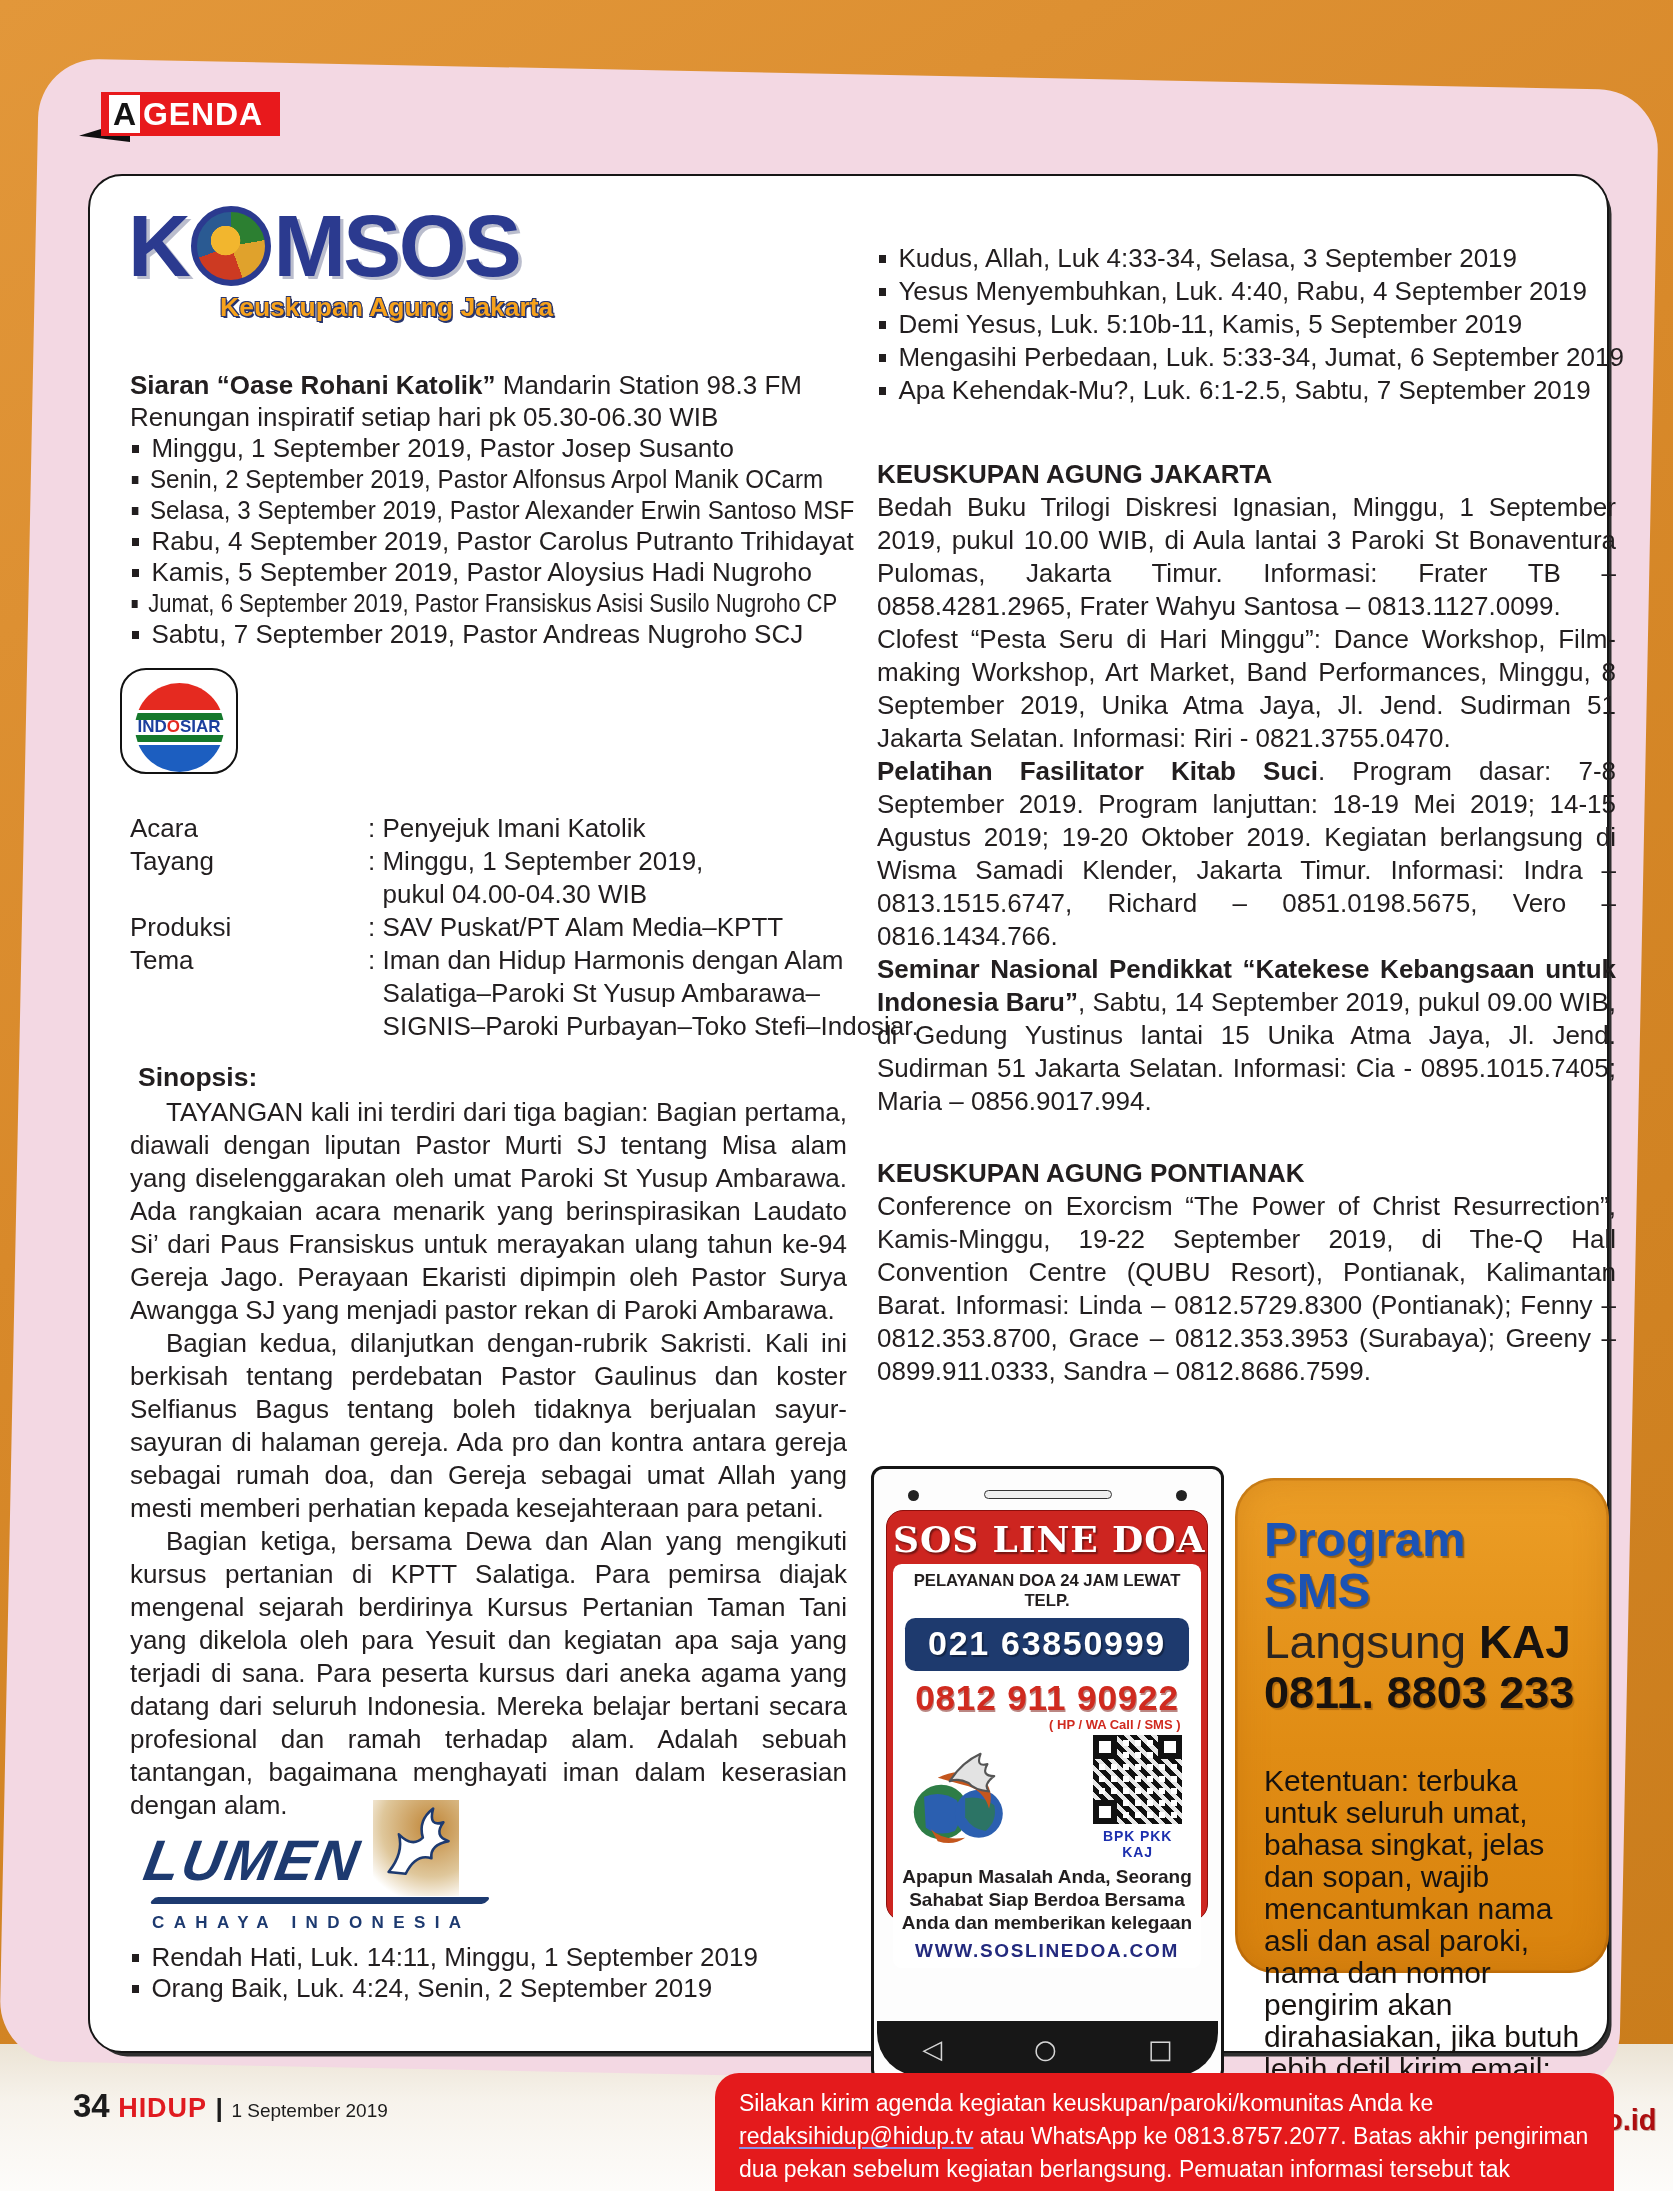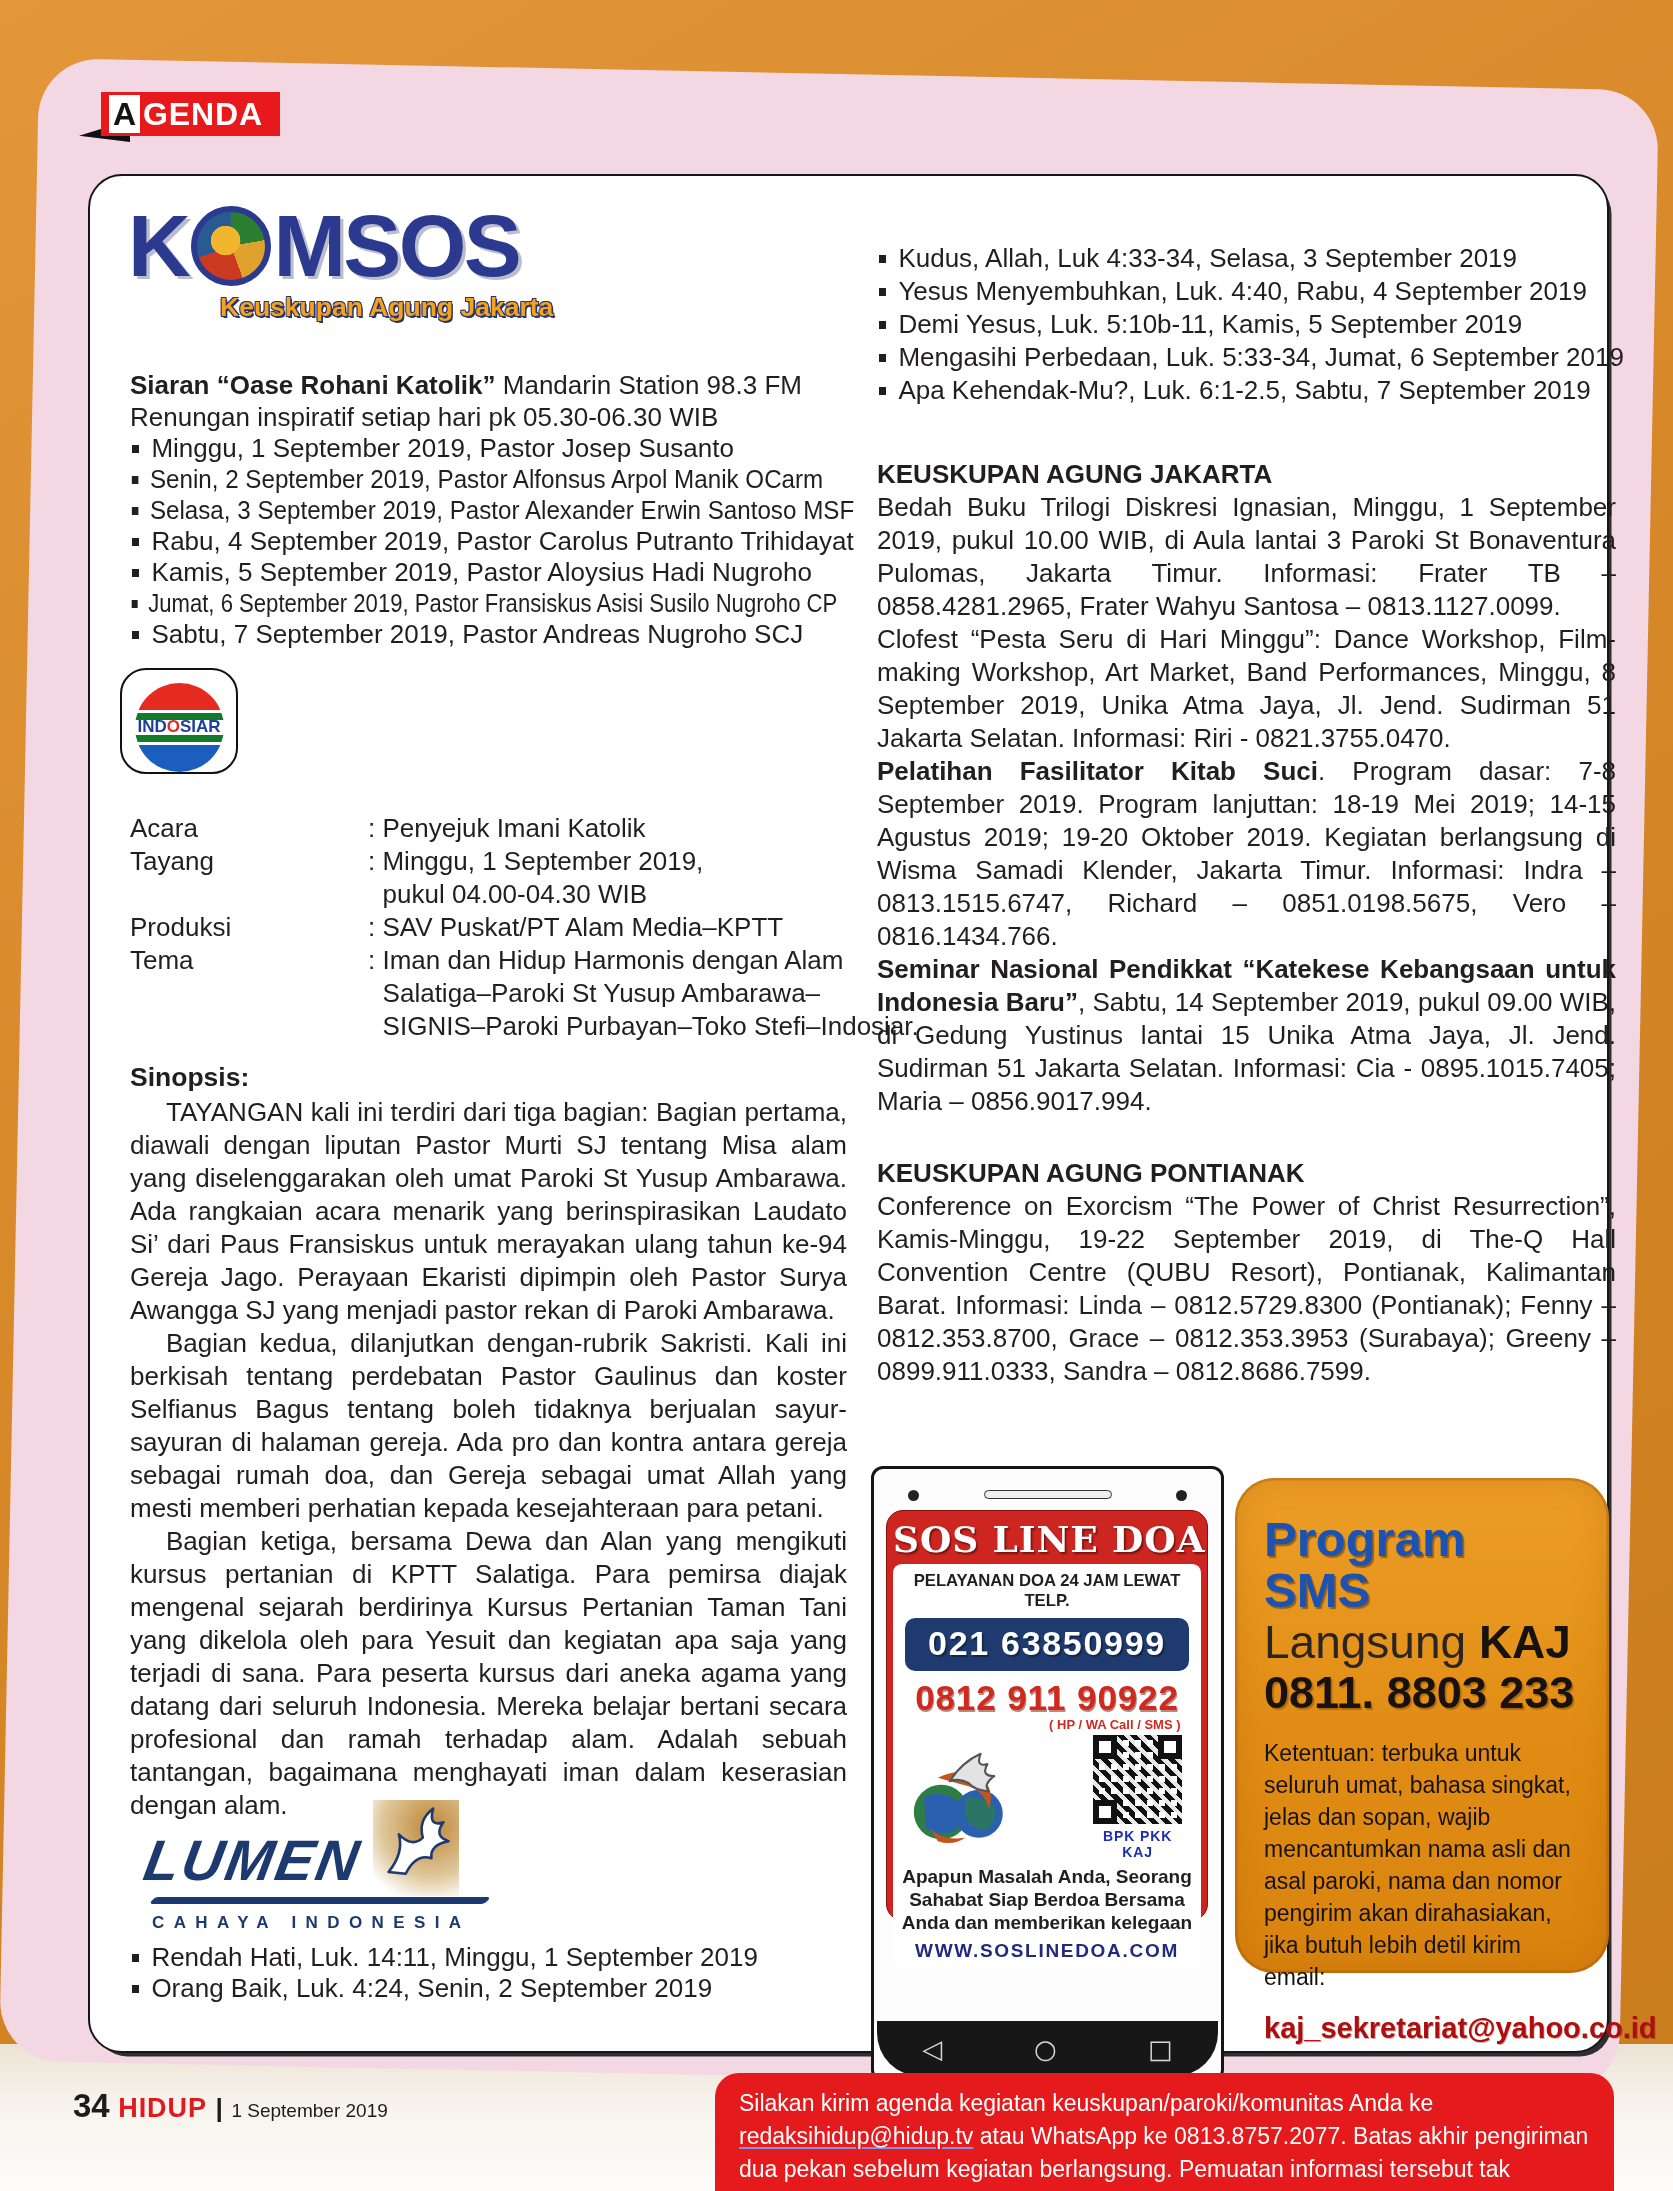--- a/index.html
+++ b/index.html
@@ -50,21 +50,21 @@
         background:linear-gradient(180deg,#e52a20 0 30%,#fff 30% 34%,#15792c 34% 42%,#fff 42% 58%,#15792c 58% 66%,#fff 66% 70%,#1c5ec0 70% 100%);}
   .ind-text{position:absolute;left:50%;top:50%;transform:translate(-50%,-54%);
         font-size:17px;font-weight:800;color:#1c3f9e;letter-spacing:0;white-space:nowrap;}
   .ind-text .o{color:#e52a20;}
 
   .details{position:absolute;left:130px;top:812px;font-size:26px;line-height:33px;}
   .drow{white-space:nowrap;}
   .dlabel{display:inline-block;width:238px;}
   .drow.cont .dval{padding-left:14.6px;}
 
-  .sinopsis-h{position:absolute;left:130px;top:1062px;font-size:26.5px;font-weight:800;}
+  .sinopsis-h{position:absolute;left:138px;top:1062px;font-size:26.5px;font-weight:800;}
   .sinopsis{position:absolute;left:130px;top:1096px;width:717px;font-size:26px;line-height:33px;text-align:justify;}
   .sinopsis p{margin:0;text-indent:36px;}
 
   
   .lumen{position:absolute;left:140px;top:1798px;width:368px;height:146px;}
   .lumen-dove{position:absolute;left:233px;top:1.7px;width:86px;height:96px;
         background:radial-gradient(circle at 68% 28%,#c08536 0%,#dfc79b 55%,rgba(255,255,255,0) 85%);}
   .lumen-text{position:absolute;left:5.1px;top:29px;font-size:57px;font-weight:800;font-style:italic;
         color:#1d3a70;transform:skewX(-10deg);letter-spacing:2.6px;}
   .lumen-bar{position:absolute;left:12px;top:99px;width:336px;height:6.8px;background:#1d3a70;
@@ -117,21 +117,21 @@
 
   
   .sms{position:absolute;left:1235px;top:1478px;width:374px;height:495px;border-radius:39px;
         background:linear-gradient(180deg,#ec9e26 0%,#e08c14 55%,#d9830e 100%);
         box-shadow:inset 0 0 0 2.6px rgba(150,75,0,.30), inset 0 0 34px rgba(150,75,0,.25);
         padding:36px 29px;box-sizing:border-box;}
   .sms-title{color:#1b53b4;font-size:49px;font-weight:800;line-height:1.05;text-shadow:1.7px 1.7px 0.9px rgba(60,30,0,.45);}
   .sms-sub{font-size:46px;color:#2a2522;font-weight:400;line-height:1.1;}
   .sms-sub b{font-weight:900;color:#17120f;}
   .sms-number{font-size:45px;font-weight:900;color:#17120f;line-height:1.15;text-shadow:1.7px 1.7px 0.9px rgba(100,50,0,.4);}
-  .sms-terms{margin-top:18px;font-size:23px;line-height:32px;color:#17120f;font-weight:500;}
+  .sms-terms{margin-top:46px;font-size:30px;line-height:32px;color:#17120f;font-weight:500;}
   .sms-email{color:#ae0e10;font-weight:800;font-size:29px;margin-top:19px;text-shadow:0.9px 0.9px 0 rgba(100,20,0,.35);}
 
   
   .footer-left{position:absolute;left:73px;top:2087px;display:flex;align-items:baseline;gap:8.6px;}
   .fl-num{font-size:33px;font-weight:800;color:#1c1c1c;}
   .fl-mag{font-size:27px;font-weight:800;color:#e01b20;letter-spacing:0.9px;}
   .fl-bar{font-size:26.5px;font-weight:800;color:#1c1c1c;}
   .fl-date{font-size:19px;color:#1c1c1c;}
   .note{position:absolute;left:715px;top:2073px;width:899px;background:#e41a1c;border-radius:24px;
         color:#fff;font-size:23px;line-height:33px;padding:13.7px 24px;box-sizing:border-box;}

